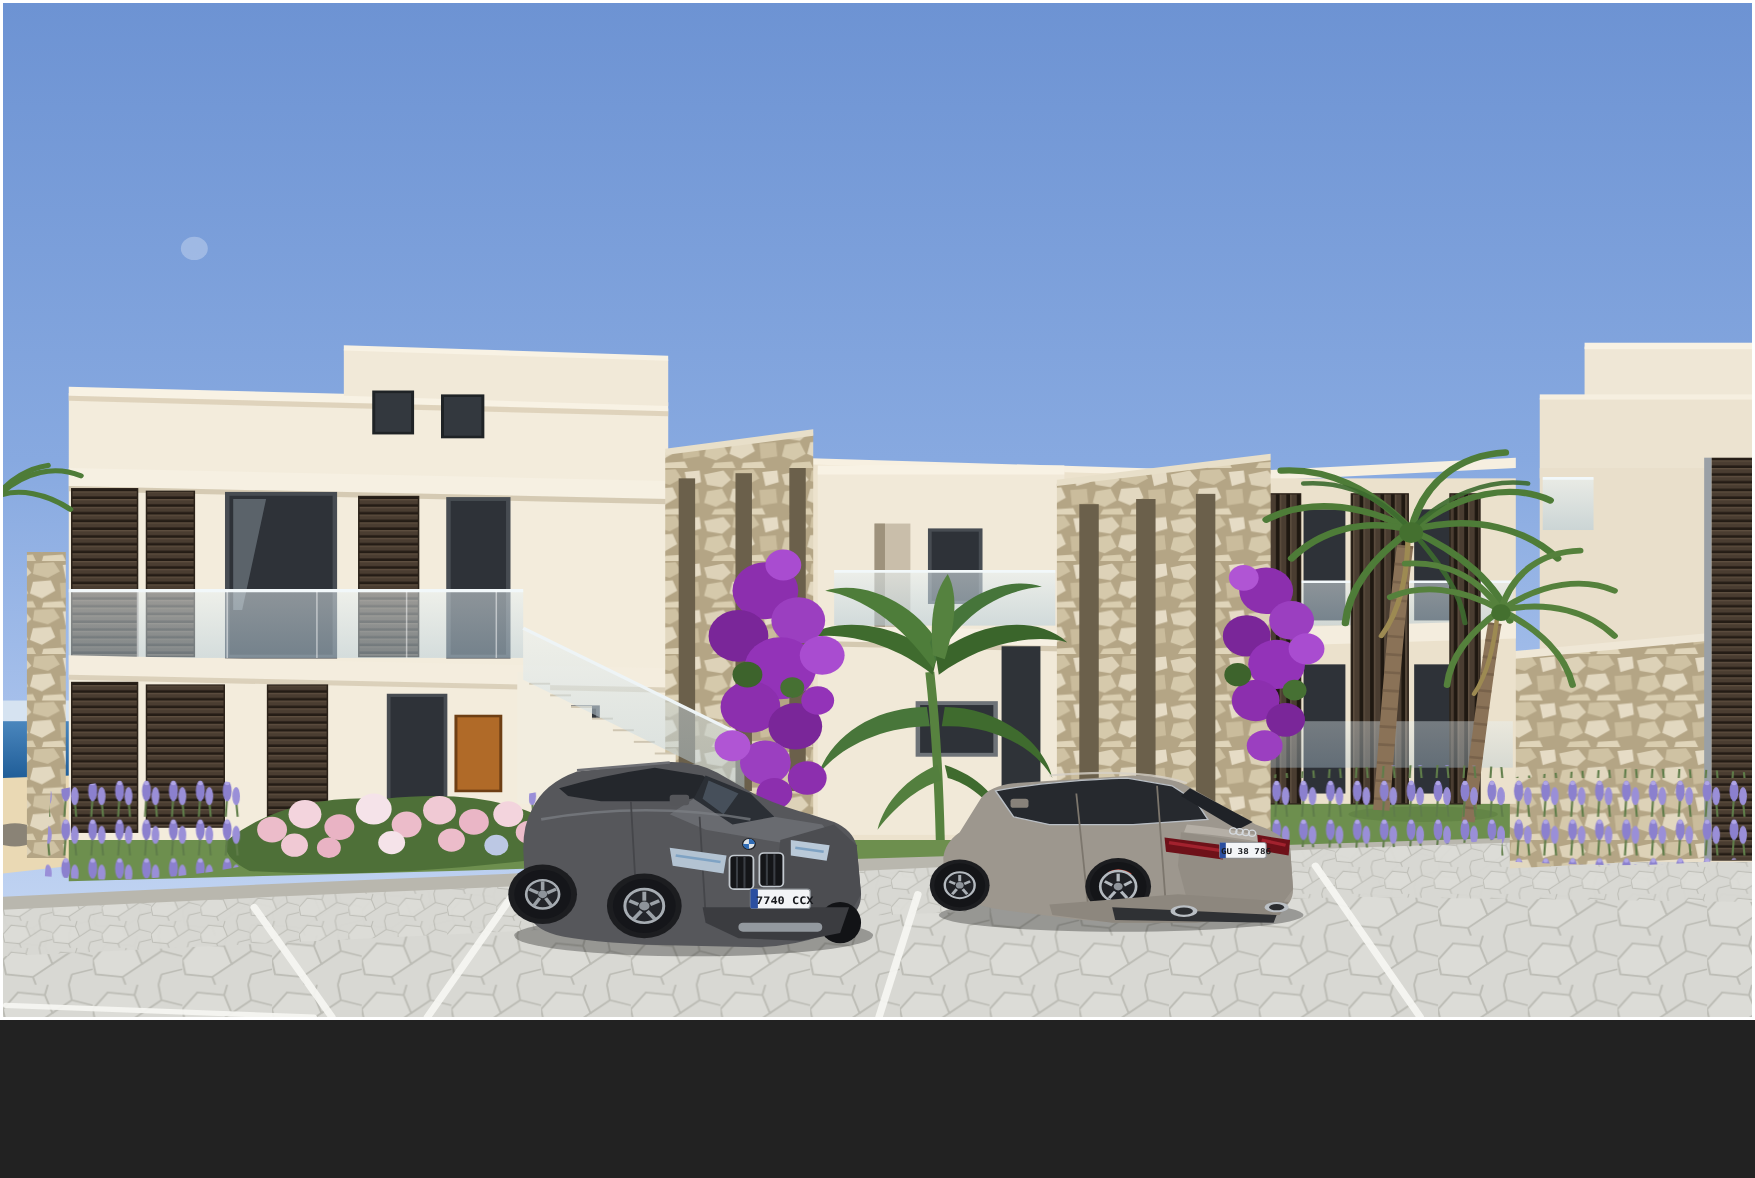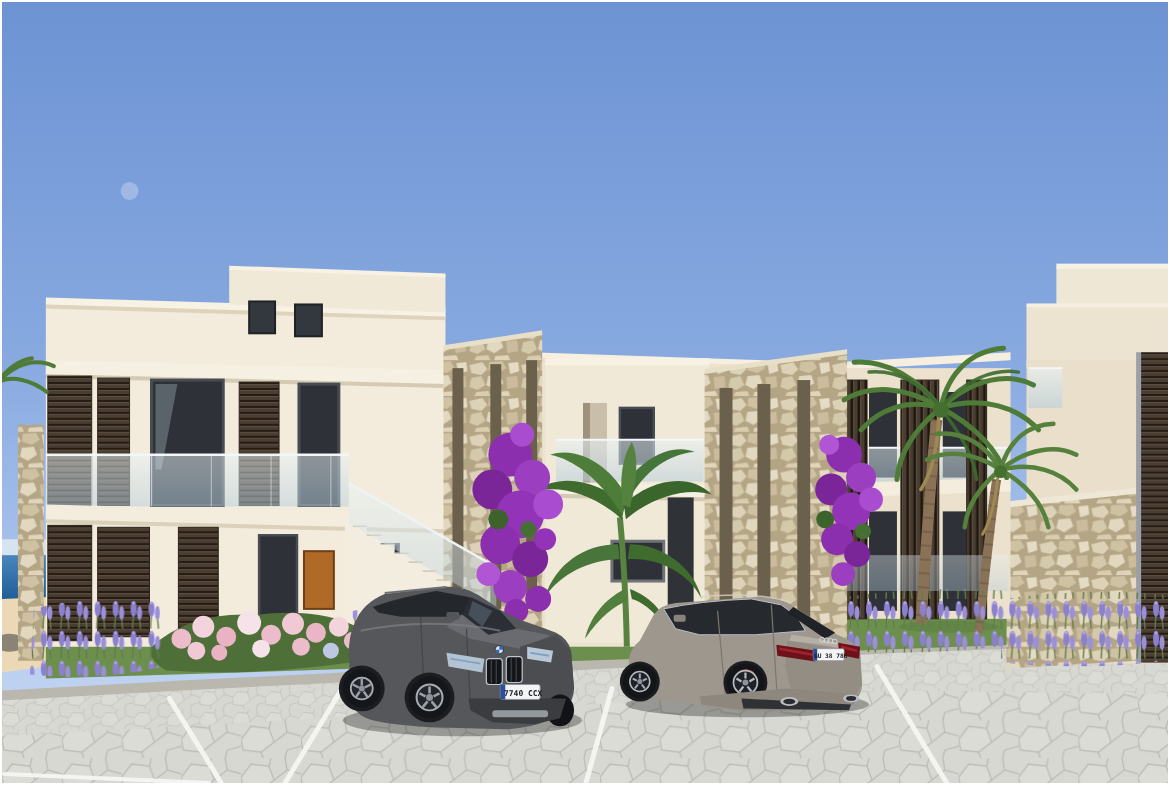--- a/index.html
+++ b/index.html
@@ -1,16 +1,16 @@
 <!DOCTYPE html>
 <html><head>
 <meta charset="utf-8">
 <style>
   html,body{margin:0;padding:0;background:#222;}
-  .scene{position:relative;width:1170px;height:785px;margin:0 auto;overflow:hidden;
+  .scene{position:relative;width:1170px;height:680px;margin:0 auto;overflow:hidden;
          border:2px solid #ffffff;box-sizing:border-box;
          font-family:"DejaVu Sans","Liberation Sans",sans-serif;text-align:center;}
   .scene svg{display:block;width:100%;height:100%;}
   text.plate{font-family:"DejaVu Sans Mono","Liberation Mono",monospace;font-weight:bold;}
 </style>
 </head>
 <body>
 
 <div class="scene">
 <svg viewBox="0 0 1170 785" preserveAspectRatio="none">

